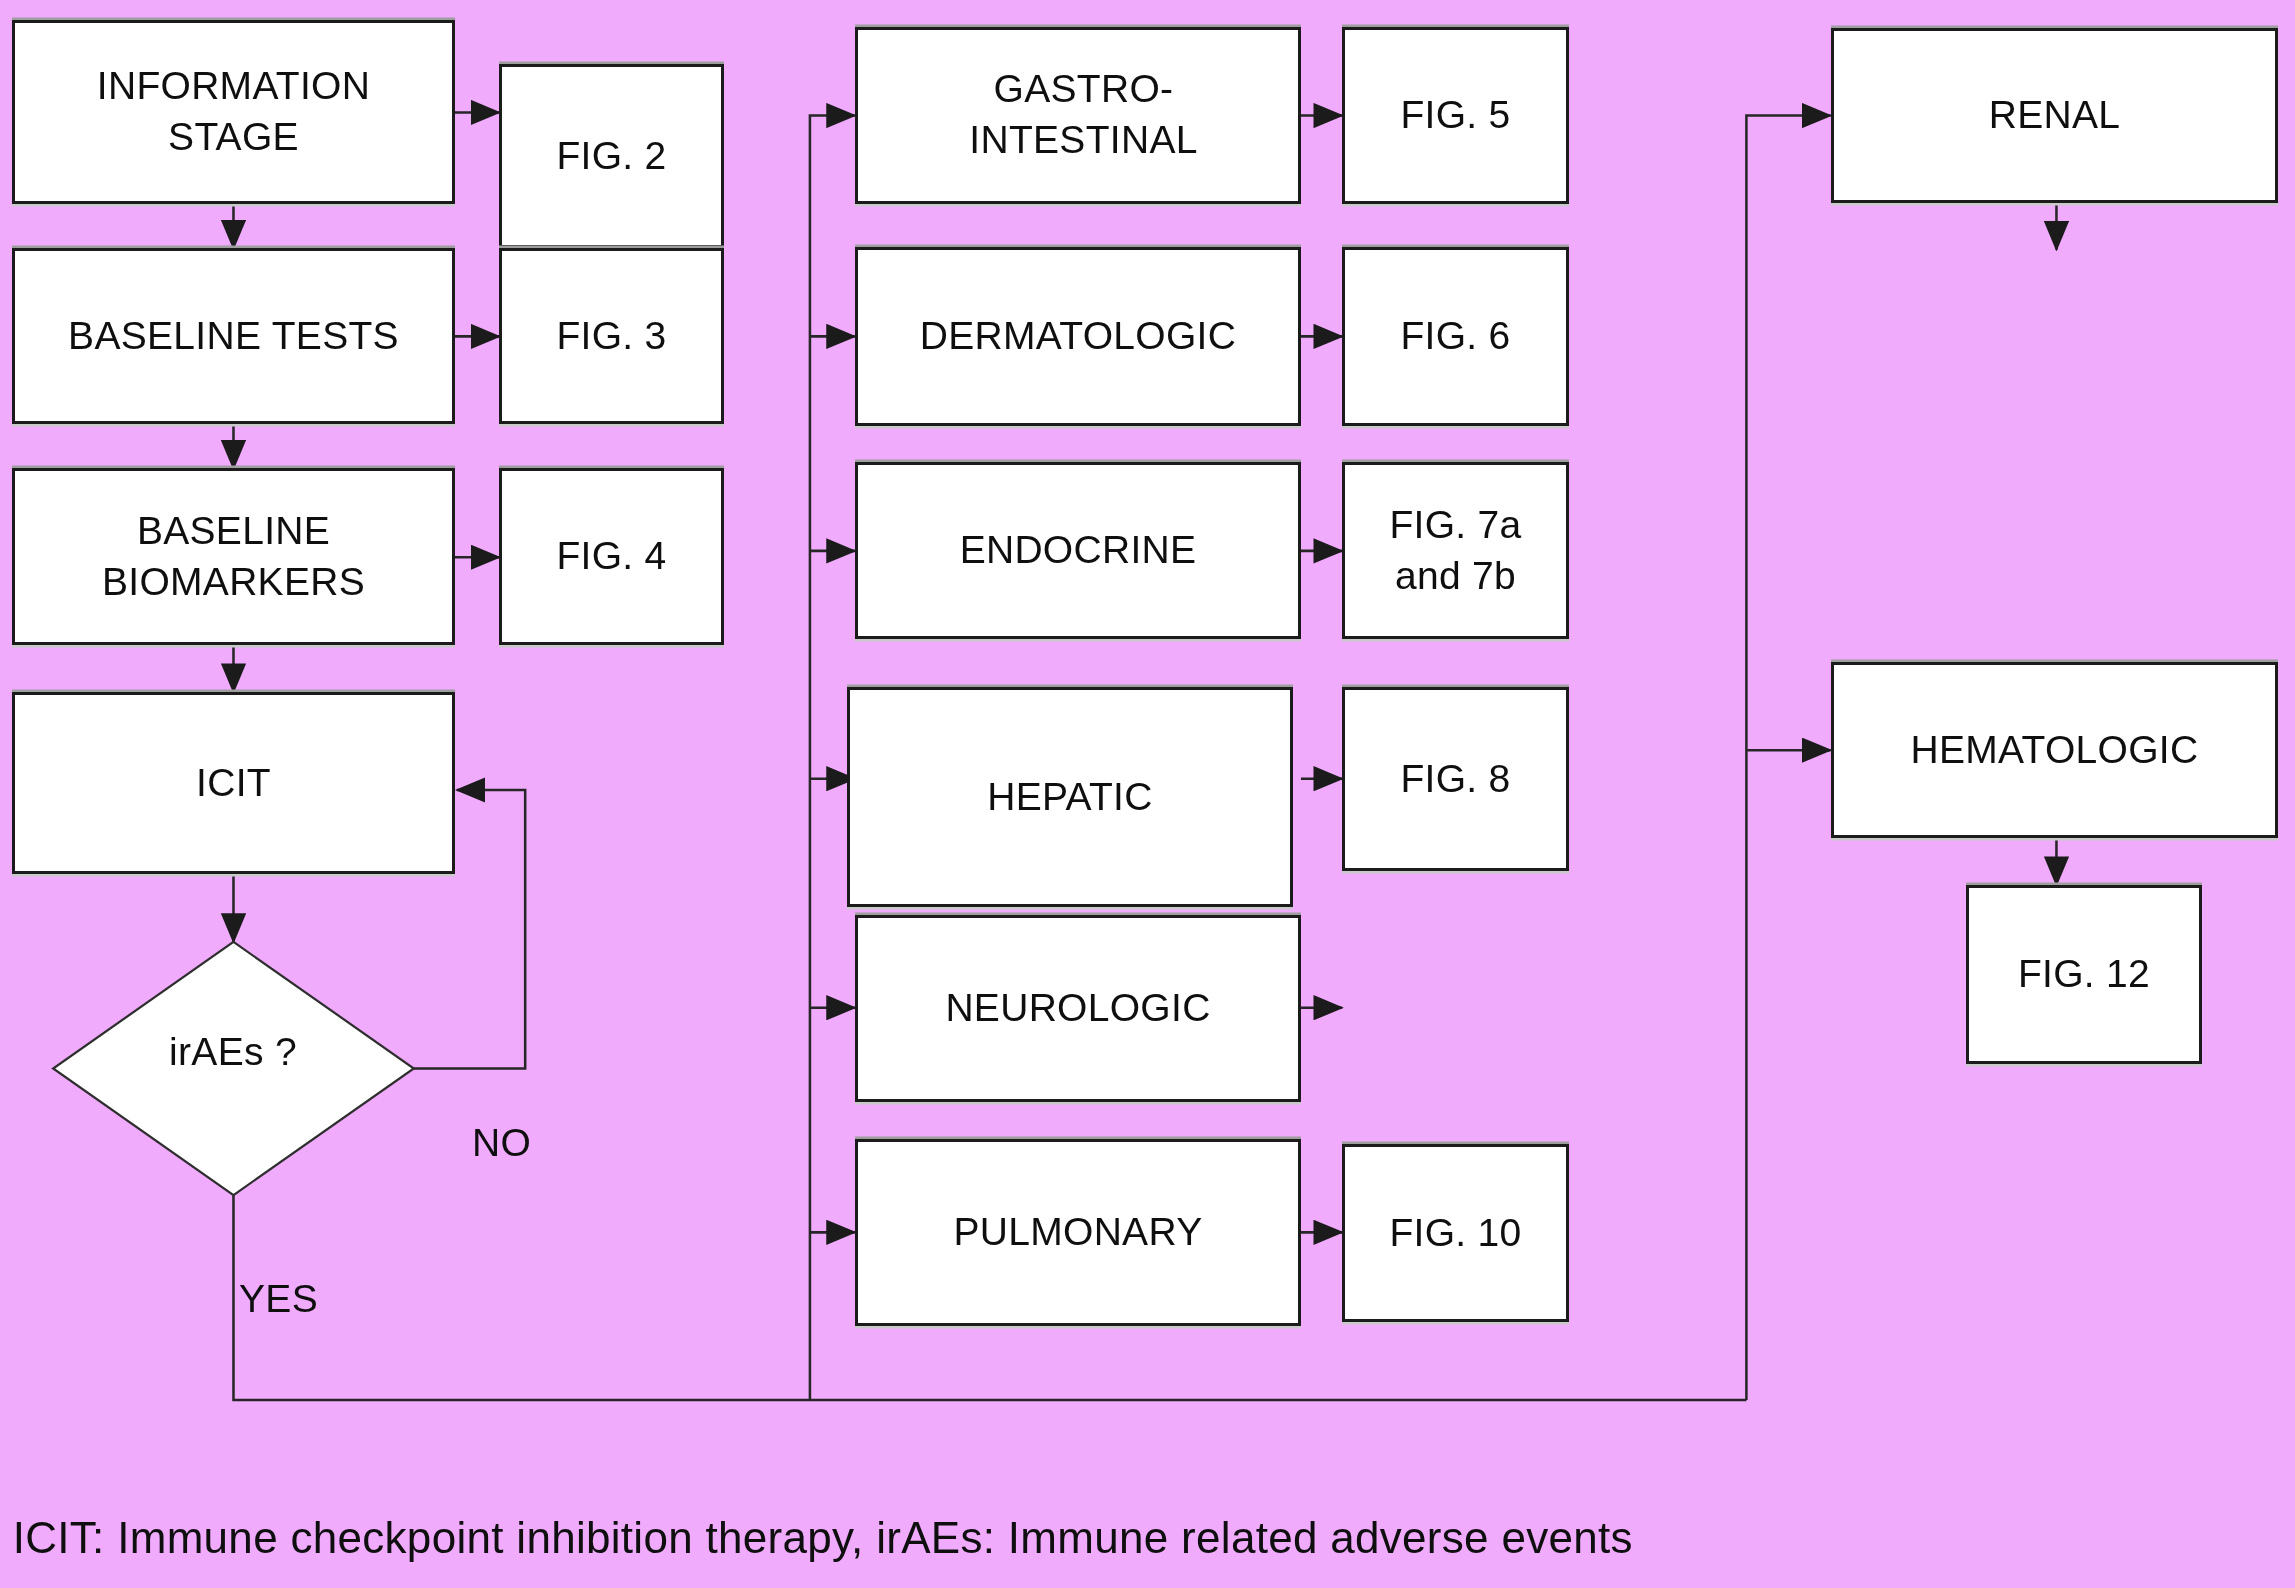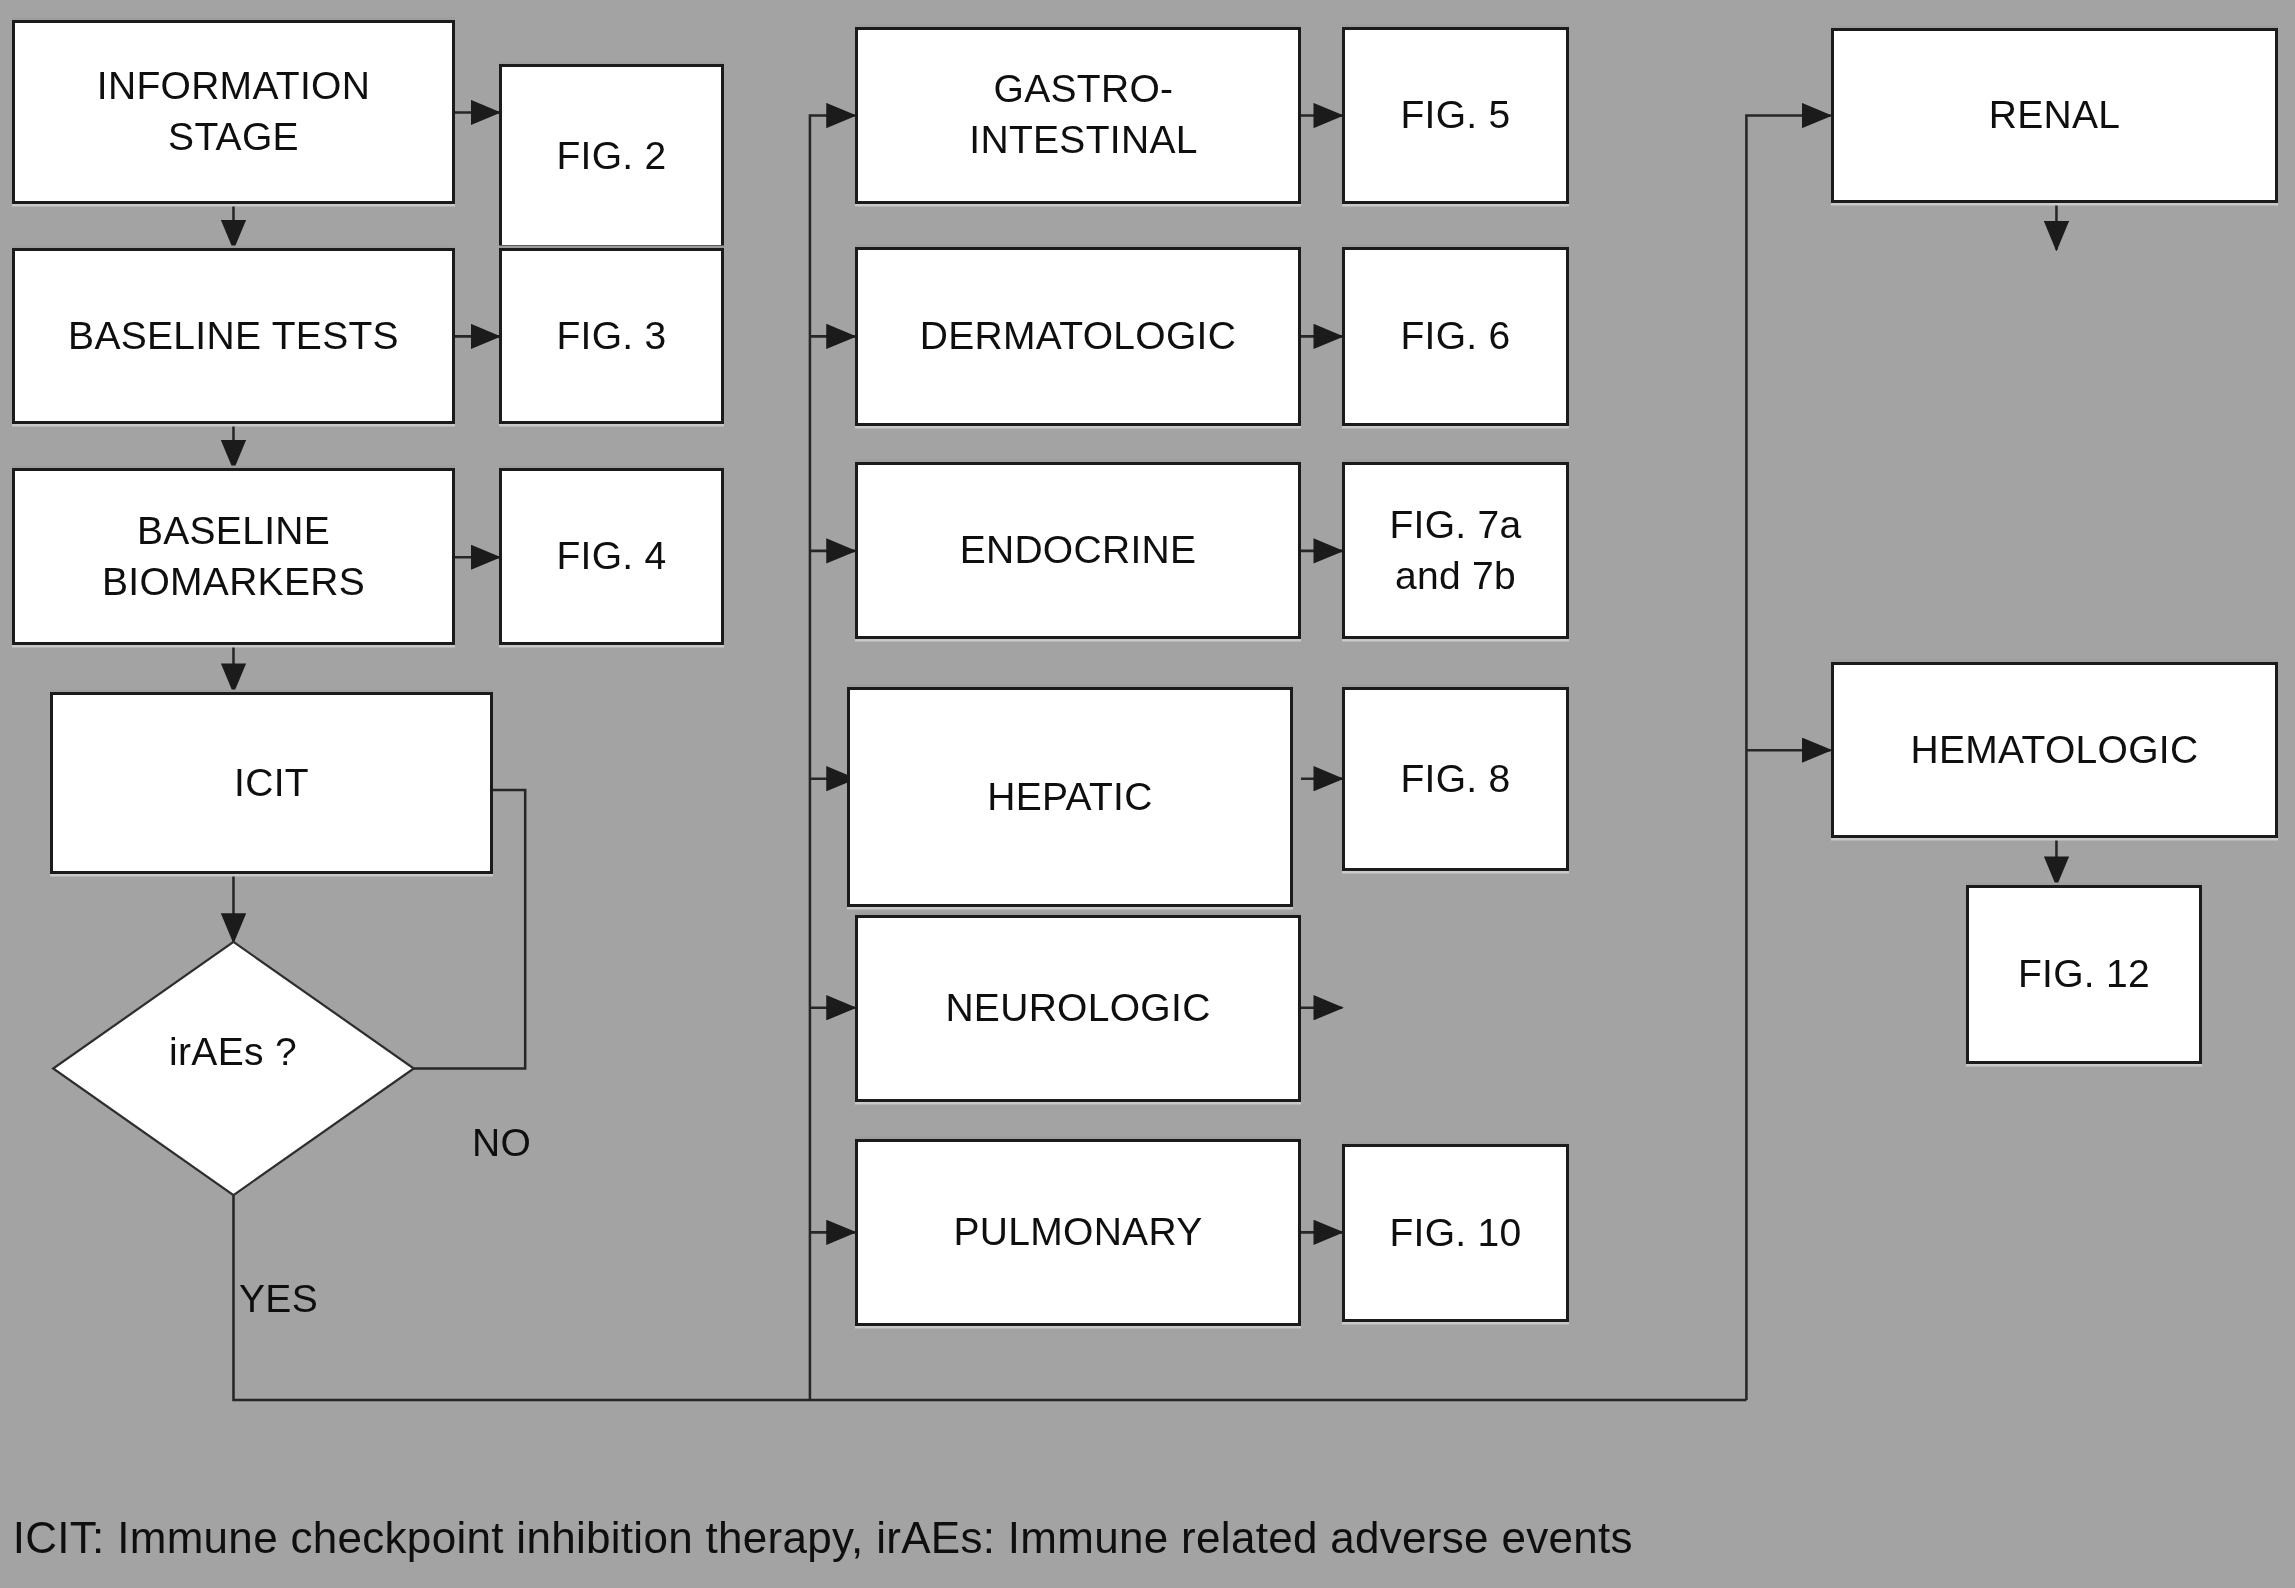--- a/index.html
+++ b/index.html
@@ -1,21 +1,21 @@
 <!DOCTYPE html>
 <html style="font-size:10px"><head>
 <meta charset="utf-8">
 <style>
   html,body{margin:0;padding:0;background:#ffffff;}
   body{
     width:2295px;height:1589px;
     font-family:"Liberation Sans","DejaVu Sans",sans-serif;
     color:#0f0f0f;
   }
-  .canvas{position:relative;width:2295px;height:1589px;background:#a3a3a3;overflow:hidden;}
+  .canvas{position:relative;width:2295px;height:1589px;background:#f0abfc;overflow:hidden;}
   svg.wires{position:absolute;left:0;top:0;width:2295px;height:1589px;}
   .wire{stroke:#262626;stroke-width:4;fill:none;}
   .diamond{fill:#ffffff;stroke:#2e2e2e;stroke-width:3.5;}
   .box{
     position:absolute;box-sizing:border-box;
     border:3.8px solid #1b1b1b;background:#ffffff;
     display:flex;align-items:center;justify-content:center;
     text-align:center;font-size:39px;line-height:1.3;letter-spacing:0.3px;
     box-shadow:0 -2.5px 0 #9e9e9e, 0 2.5px 0 #c9c9c9;
   }
@@ -91,21 +91,21 @@
   <div class="box" style="left:499px;top:248px;width:225px;height:176px;">
     <span>FIG. 3</span>
   </div>
   <div class="box" style="left:12px;top:468px;width:443px;height:177px;">
     <span>BASELINE
 BIOMARKERS</span>
   </div>
   <div class="box" style="left:499px;top:468px;width:225px;height:177px;">
     <span>FIG. 4</span>
   </div>
-  <div class="box" style="left:12px;top:692px;width:443px;height:182px;margin-left:38px;">
+  <div class="box" style="left:12px;top:692px;width:443px;height:182px;">
     <span>ICIT</span>
   </div>
 
   <div class="diamond-label">irAEs ?</div>
   <div class="floating-label" style="left:472px;top:1121px;">NO</div>
   <div class="floating-label" style="left:239px;top:1277px;">YES</div>
 
   <div class="box" style="left:855px;top:26.6px;width:446px;height:177px;padding-left:11px;">
     <span>GASTRO-
 INTESTINAL</span>

